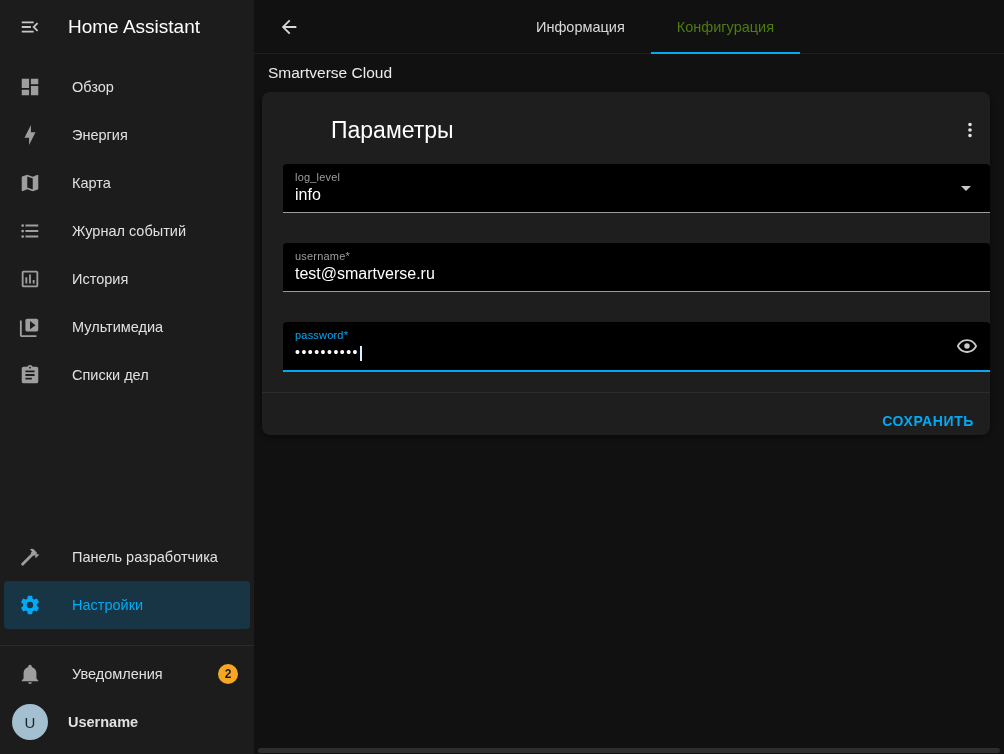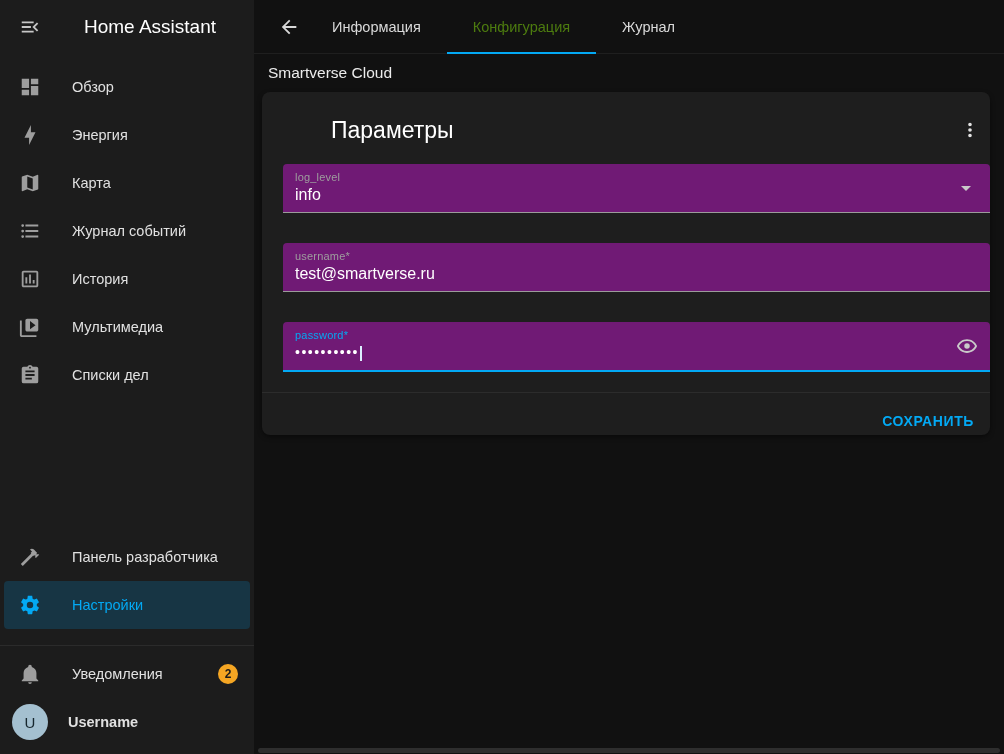--- a/index.html
+++ b/index.html
@@ -2,56 +2,56 @@
 <html><head>
 <meta charset="utf-8">
 <style>
   * { margin:0; padding:0; box-sizing:border-box; }
   html,body { width:1004px; height:754px; overflow:hidden; background:#111; }
   body { font-family:"Liberation Sans", sans-serif; color:#e1e1e1; }
   .app { display:flex; width:1004px; height:754px; }
 
   
   .sidebar { width:254px; min-width:254px; height:100%; background:#1c1c1c; display:flex; flex-direction:column; }
-  .sidebar-header { height:54px; min-height:54px; display:flex; align-items:center; padding-left:17px;gap:16px; }
+  .sidebar-header { height:54px; min-height:54px; display:flex; align-items:center; padding-left:17px; }
   .icon-btn { width:26px; height:26px; display:flex; align-items:center; justify-content:center; color:#c7c7c7; cursor:pointer; flex:none; }
   .app-title { font-size:19px; color:#ffffff; font-weight:400; margin-left:25px; white-space:nowrap; }
   .sidebar-nav { padding-top:9px; }
   .nav-item { height:48px; margin:0 4px; border-radius:4px; display:flex; align-items:center; padding:0 12px; cursor:pointer; }
   .nav-item .nicon { width:24px; height:24px; color:#9e9e9e; display:flex; align-items:center; justify-content:center; flex:none; margin-left:2px; }
   .nav-item .nlabel { font-size:14.5px; font-weight:500; color:#e1e1e1; margin-left:30px; white-space:nowrap; }
   .nav-item.active { background:rgba(3,155,229,0.20); }
   .nav-item.active .nicon { color:#03a9f4; }
   .nav-item.active .nlabel { color:#03a9f4; }
   .sidebar-spacer { flex:1; }
   .sidebar-dev { margin-bottom:16px; }
   .sidebar-bottom { border-top:1px solid #2b2b2b; padding:4px 0 8px 0; }
   .badge { margin-left:auto; width:20px; height:20px; border-radius:50%; background:#f5a623; color:#1b1b1b; font-size:12px; font-weight:700; display:flex; align-items:center; justify-content:center; }
   .avatar { width:36px; height:36px; border-radius:50%; background:#a4c0d0; color:#16262e; font-size:15px; font-weight:500; display:flex; align-items:center; justify-content:center; flex:none; margin-left:-4px; }
   .user-item .nlabel { margin-left:20px; font-weight:700; }
 
   
   .main { flex:1; display:flex; flex-direction:column; background:#111; position:relative; }
   .topbar { height:54px; min-height:54px; position:relative; border-bottom:1px solid #1f1f1f; }
   .back-btn { position:absolute; left:15px; top:0; height:54px; width:40px; display:flex; align-items:center; justify-content:center; color:#d8d8d8; cursor:pointer; }
-  .tabs { position:absolute; left:0; right:0; top:0; height:54px; display:flex; padding-left:52px; }
+  .tabs { position:absolute; left:0; right:0; top:0; height:54px; display:flex; justify-content:center; padding-left:52px; }
   .tab { position:relative; display:flex; align-items:center; padding:0 26px; font-size:14.5px; font-weight:500; color:#dadada; cursor:pointer; }
   .tab.active { color:#4d7c0f; }
   .tab.active::after { content:""; position:absolute; left:0; right:0; bottom:0; height:2px; background:#03a9f4; }
 
   .content { flex:1; padding:0 14px 0 8px; position:relative; }
   .breadcrumb-row { height:38px; display:flex; align-items:center; padding-left:6px; font-size:15.5px; color:#ececec; }
 
   .card { background:#1e1e1e; border-radius:8px; box-shadow:0 2px 5px rgba(0,0,0,0.45); overflow:hidden; }
   .card-header { display:flex; align-items:center; justify-content:space-between; padding:24px 6px 20px 21px;margin-left:48px; }
   .card-title { font-size:23px; font-weight:400; color:#fff; }
   .kebab-btn { width:28px; height:28px; display:flex; align-items:center; justify-content:center; color:#e1e1e1; cursor:pointer; }
 
   .card-body { padding-left:21px; }
-  .field { position:relative; height:49px; background:#701a75; border-radius:4px 4px 0 0; border-bottom:1px solid #9b9b9b; margin-bottom:30px; padding:7px 44px 0 12px; cursor:text; }
+  .field { position:relative; height:49px; background:#000000; border-radius:4px 4px 0 0; border-bottom:1px solid #9b9b9b; margin-bottom:30px; padding:7px 44px 0 12px; cursor:text; }
   .field .flabel { display:block; font-size:11px; color:#9e9e9e; letter-spacing:0.2px; }
   .field .fvalue { display:block; font-size:16px; color:#fff; margin-top:3px; white-space:nowrap; }
   .field.focused { border-bottom:2px solid #03a9f4; margin-bottom:20px; height:50px; }
   .field.focused .flabel { color:#03a9f4; }
   .field .fvalue.masked { font-size:14px; letter-spacing:1.5px; }
   .text-cursor { display:inline-block; width:1.5px; height:15px; background:#dcefff; vertical-align:middle; margin-left:1px; }
   .trailing-icon { position:absolute; right:12px; top:50%; transform:translateY(-50%); color:#c9c9c9; display:flex; align-items:center; justify-content:center; cursor:pointer; }
 
   .card-actions { border-top:1px solid #2c2c2c; height:43px; display:flex; align-items:flex-end; justify-content:flex-end; padding-right:8px; }
   .save-btn { color:#03a9f4; font-size:14px; font-weight:700; letter-spacing:0.6px; padding:6px 8px; border-radius:4px; cursor:pointer; background:none; border:none; font-family:inherit; }
@@ -178,23 +178,20 @@
             <path d="M20,11V13H8L13.5,18.5L12.08,19.92L4.16,12L12.08,4.08L13.5,5.5L8,11H20Z"></path>
           </svg>
       </span>
       <div class="tabs">
         <div class="tab">
             <span>Информация</span>
           </div>
         <div class="tab active">
             <span>Конфигурация</span>
           </div>
-        <div class="tab">
-            <span>Журнал</span>
-          </div>
       </div>
     </header>
 
     <div class="content">
       <div class="breadcrumb-row">Smartverse Cloud</div>
 
       <section class="card">
         <div class="card-header">
           <h2 class="card-title">Параметры</h2>
           <span class="kebab-btn">

